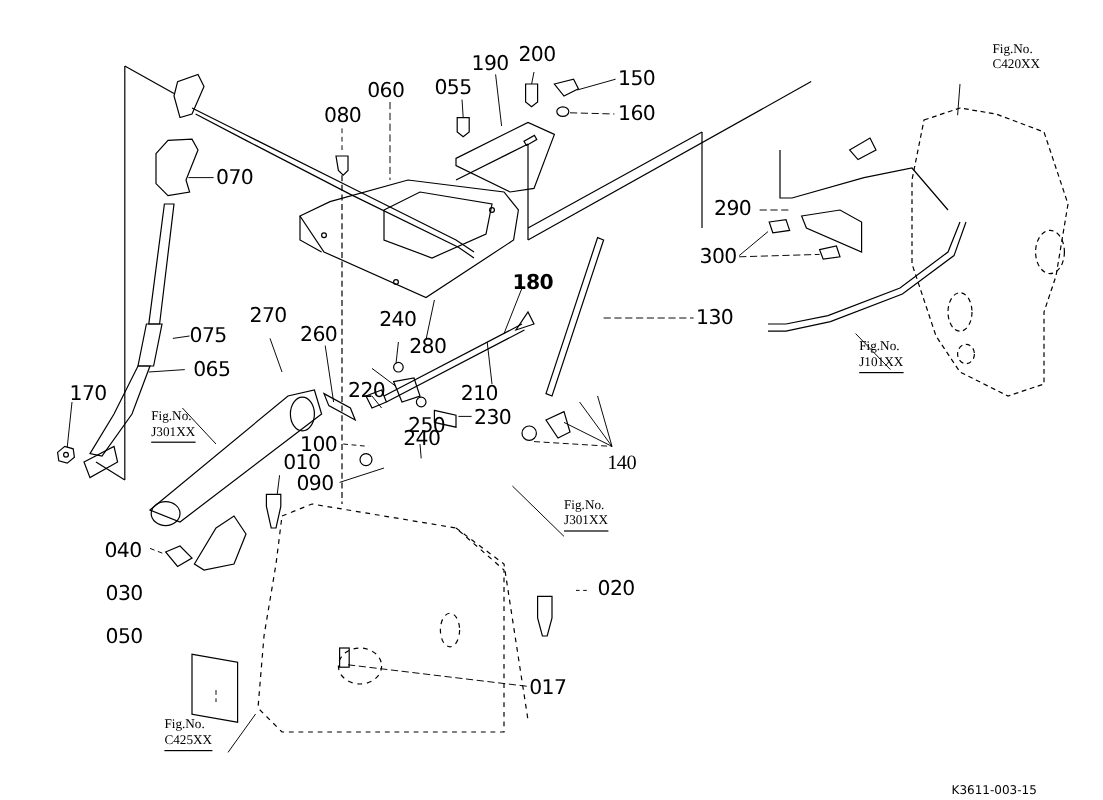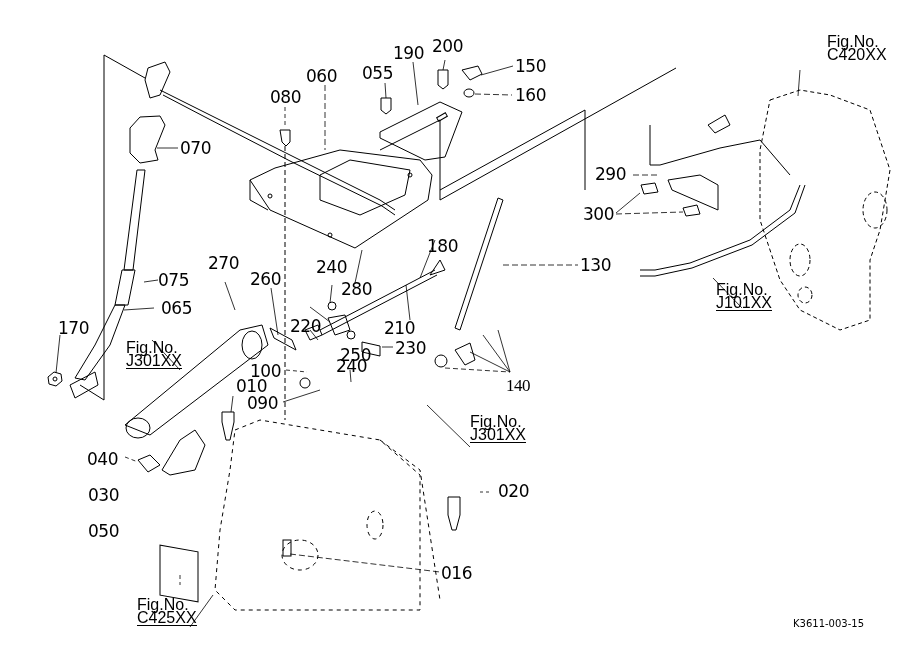--- a/index.html
+++ b/index.html
@@ -1,21 +1,21 @@
 <!DOCTYPE html>
 <html><head>
 <meta charset="utf-8">
 <style>
   html,body{margin:0;padding:0;background:#fff;}
   body{width:919px;height:667px;position:relative;overflow:hidden;font-family:"Liberation Sans",sans-serif;color:#000;}
   svg#drawing{position:absolute;left:0;top:0;}
   .lbl{position:absolute;font-family:"DejaVu Sans",sans-serif;font-size:17px;line-height:17px;letter-spacing:-0.5px;color:#000;white-space:nowrap;}
-  .fig{position:absolute;font-family:Liberation Sans, sans-serif;font-size:16px;line-height:13px;color:#000;white-space:nowrap;}
+  .fig{position:absolute;font-family:Liberation Serif, serif;font-size:11px;line-height:13px;color:#000;white-space:nowrap;}
   .fig .code{display:block;border-bottom:1px solid #000;padding-bottom:1px;}
-  .docid{position:absolute;font-family:"DejaVu Sans",sans-serif;font-size:10px;color:#000;}
+  .docid{position:absolute;font-family:"DejaVu Sans",sans-serif;font-size:10px;color:#000;margin-top:36px;}
   .part{cursor:pointer;}
 </style>
 </head>
 <body>
 
 <svg id="drawing" width="919" height="667" viewBox="0 0 919 667" fill="none" stroke="#000" stroke-width="1">
 
   <g>
     <line x1="104" y1="55" x2="104" y2="400"></line>
     <line x1="104" y1="55" x2="145" y2="78"></line>
@@ -165,21 +165,21 @@
 <div class="lbl part" style="left:432px;top:38px;">200</div>
 <div class="lbl part" style="left:393px;top:45px;">190</div>
 <div class="lbl part" style="left:515px;top:58px;">150</div>
 <div class="lbl part" style="left:306px;top:68px;">060</div>
 <div class="lbl part" style="left:362px;top:65px;">055</div>
 <div class="lbl part" style="left:515px;top:87px;text-align:center;">160</div>
 <div class="lbl part" style="left:270px;top:89px;">080</div>
 <div class="lbl part" style="left:180px;top:140px;">070</div>
 <div class="lbl part" style="left:595px;top:166px;">290</div>
 <div class="lbl part" style="left:583px;top:206px;">300</div>
-<div class="lbl part" style="left:427px;top:238px;">180</div>
+<div class="lbl part" style="left:427px;top:228px;font-weight:bold;">180</div>
 <div class="lbl part" style="left:208px;top:255px;">270</div>
 <div class="lbl part" style="left:316px;top:259px;">240</div>
 <div class="lbl part" style="left:250px;top:271px;">260</div>
 <div class="lbl part" style="left:580px;top:257px;">130</div>
 <div class="lbl part" style="left:290px;top:281px;margin-top:37px;">220</div>
 <div class="lbl part" style="left:341px;top:281px;">280</div>
 <div class="lbl part" style="left:158px;top:272px;">075</div>
 <div class="lbl part" style="left:161px;top:300px;">065</div>
 <div class="lbl part" style="left:384px;top:320px;">210</div>
 <div class="lbl part" style="left:58px;top:320px;">170</div>
@@ -187,21 +187,21 @@
 <div class="lbl part" style="left:302px;top:347px;margin-left:38px;">250</div>
 <div class="lbl part" style="left:506px;top:377px;font-family:Liberation Serif, serif;">140</div>
 <div class="lbl part" style="left:250px;top:363px;">100</div>
 <div class="lbl part" style="left:336px;top:358px;">240</div>
 <div class="lbl part" style="left:236px;top:378px;text-align:center;">010</div>
 <div class="lbl part" style="left:247px;top:395px;">090</div>
 <div class="lbl part" style="left:87px;top:451px;">040</div>
 <div class="lbl part" style="left:88px;top:487px;">030</div>
 <div class="lbl part" style="left:498px;top:483px;">020</div>
 <div class="lbl part" style="left:88px;top:523px;">050</div>
-<div class="lbl part" style="left:441px;top:565px;">016</div>
+<div class="lbl part" style="left:441px;top:565px;">017</div>
 
 <div class="fig" style="left:827px;top:35px;">
   <span>Fig.No.</span>
   <span style="display:block;">C420XX</span>
 </div>
 <div class="fig" style="left:716px;top:283px;">
   <span>Fig.No.</span>
   <span class="code">J101XX</span>
 </div>
 <div class="fig" style="left:126px;top:341px;">

